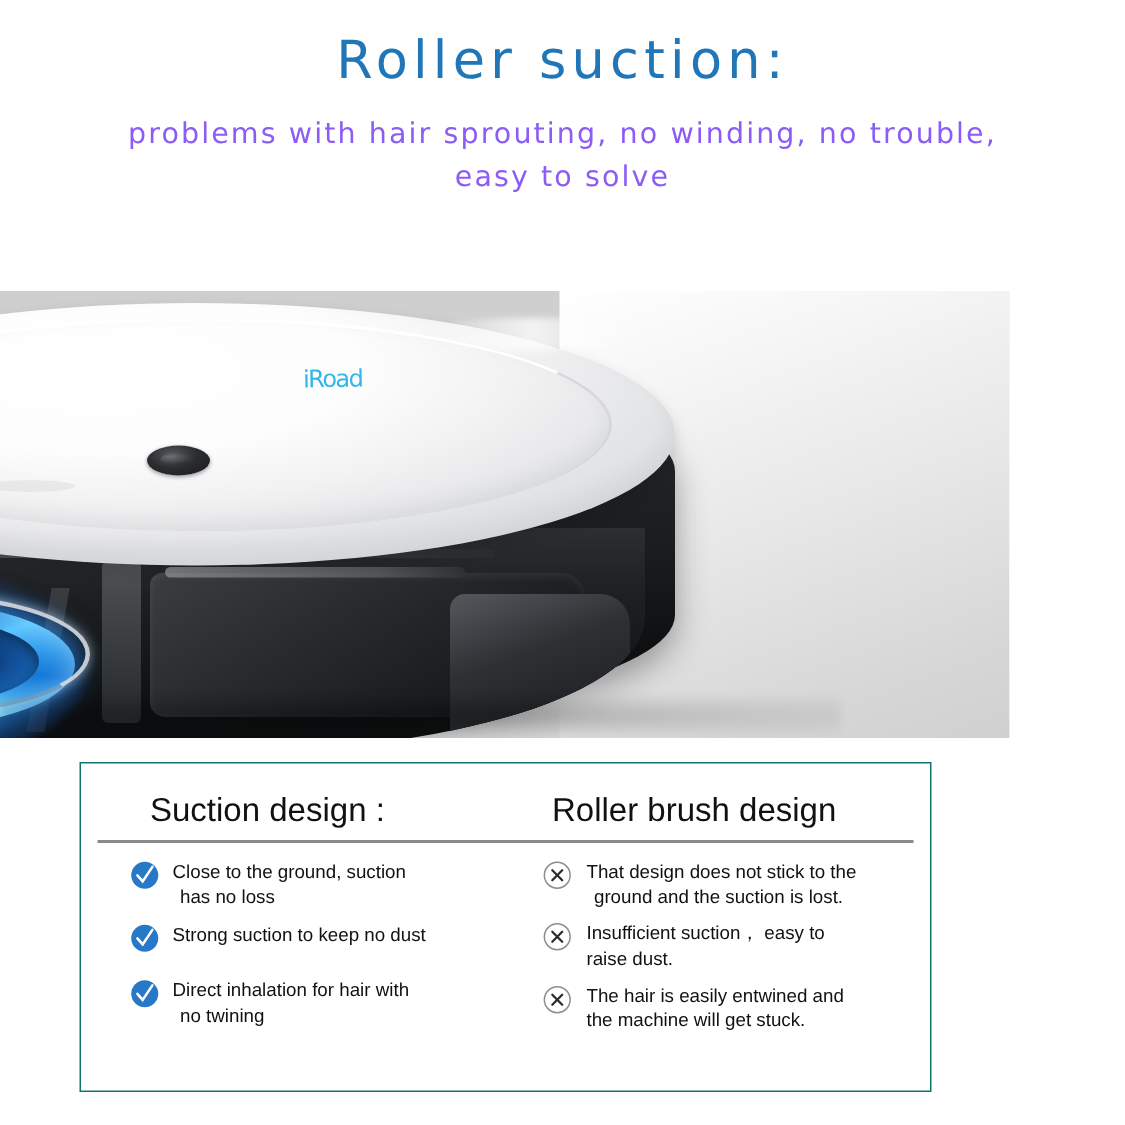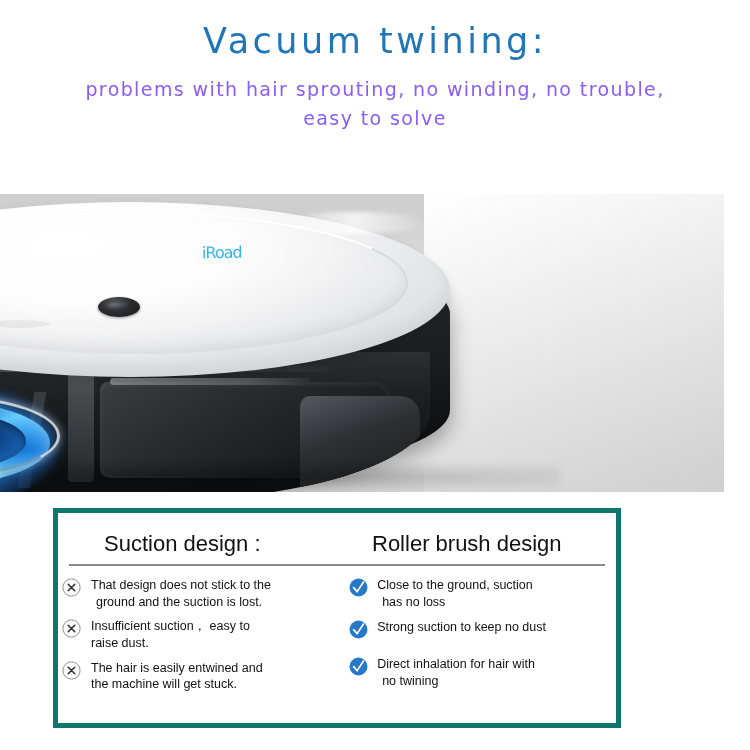--- a/index.html
+++ b/index.html
@@ -39,21 +39,21 @@
     margin-left: auto;
     margin-right: auto;
     font-family: "DejaVu Sans", sans-serif;
   }
 
   
   .photo-band {
     position: absolute;
     left: 0;
     top: 194px;
-    width: 724px;
+    width: 673px;
     height: 298px;
     overflow: hidden;
     background: #ffffff;
   }
   .photo-stage {
     position: absolute;
     inset: 0;
     background:
       radial-gradient(ellipse 70% 55% at 88% 58%, #ffffff 0%, #f3f3f4 42%, #dedede 72%, #cfcfcf 100%);
   }
@@ -247,21 +247,21 @@
     filter: blur(3px);
   }
 
   
   .compare-box {
     position: absolute;
     left: 53px;
     top: 508px;
     width: 568px;
     height: 220px;
-    border: 5px solid #0f766e;
+    border: 1px solid #0f766e;
     background: #ffffff;
     box-sizing: border-box;
   }
   .compare-head {
     display: flex;
     height: 47px;
     align-items: flex-end;
   }
   .head-cell {
     font-size: 22px;
@@ -309,21 +309,21 @@
     margin-top: 1px;
   }
   .ic svg { display: block; }
 
   .col.right .row { margin-bottom: 8px; }
   .col.right .row .txt { padding-left: 10px; }
 </style>
 </head>
 <body>
 
-<h1 class="hero-title">Vacuum twining:</h1>
+<h1 class="hero-title">Roller suction:</h1>
 <p class="hero-sub">problems with hair sprouting, no winding, no trouble, easy to solve</p>
 
 <div class="photo-band">
   <div class="photo-stage">
     <div class="bg-right"></div>
 
     <div class="robot">
       <div class="robot-side"></div>
 
       <div class="chassis">
@@ -360,20 +360,61 @@
 <div class="compare-box">
 
   <div class="compare-head">
     <div class="head-cell left">Suction design :</div>
     <div class="head-cell right">Roller brush design</div>
   </div>
   <div class="head-rule"></div>
 
   <div class="compare-body">
 
+    <div class="col left">
+
+      <div class="row">
+        <span class="ic">
+          <svg width="19" height="19" viewBox="0 0 19 19">
+            <circle cx="9.5" cy="9.5" r="9" fill="#2878c8"></circle>
+            <path d="M4.6 9.6 L8.1 13.6 L14.6 3.9" stroke="#ffffff" stroke-width="1.7" fill="none" stroke-linecap="round"></path>
+          </svg>
+        </span>
+        <span class="txt">
+          <span>Close to the ground, suction</span>
+          <span class="ind">has no loss</span>
+        </span>
+      </div>
+
+      <div class="row" style="margin-bottom:17px;">
+        <span class="ic">
+          <svg width="19" height="19" viewBox="0 0 19 19">
+            <circle cx="9.5" cy="9.5" r="9" fill="#2878c8"></circle>
+            <path d="M4.6 9.6 L8.1 13.6 L14.6 3.9" stroke="#ffffff" stroke-width="1.7" fill="none" stroke-linecap="round"></path>
+          </svg>
+        </span>
+        <span class="txt">
+          <span>Strong suction to keep no dust</span>
+        </span>
+      </div>
+
+      <div class="row">
+        <span class="ic">
+          <svg width="19" height="19" viewBox="0 0 19 19">
+            <circle cx="9.5" cy="9.5" r="9" fill="#2878c8"></circle>
+            <path d="M4.6 9.6 L8.1 13.6 L14.6 3.9" stroke="#ffffff" stroke-width="1.7" fill="none" stroke-linecap="round"></path>
+          </svg>
+        </span>
+        <span class="txt">
+          <span>Direct inhalation for hair with</span>
+          <span class="ind">no twining</span>
+        </span>
+      </div>
+    </div>
+
     <div class="col right">
 
       <div class="row">
         <span class="ic">
           <svg width="19" height="19" viewBox="0 0 19 19">
             <circle cx="9.5" cy="9.5" r="8.6" fill="#ffffff" stroke="#8d8d8d" stroke-width="1"></circle>
             <path d="M6.2 6.2 L12.8 12.8 M12.8 6.2 L6.2 12.8" stroke="#2b2b2b" stroke-width="1.5" stroke-linecap="round"></path>
           </svg>
         </span>
         <span class="txt">
@@ -402,55 +443,14 @@
             <path d="M6.2 6.2 L12.8 12.8 M12.8 6.2 L6.2 12.8" stroke="#2b2b2b" stroke-width="1.5" stroke-linecap="round"></path>
           </svg>
         </span>
         <span class="txt">
           <span>The hair is easily entwined and</span>
           <span style="display:block;">the machine will get stuck.</span>
         </span>
       </div>
     </div>
 
-    <div class="col left">
-
-      <div class="row">
-        <span class="ic">
-          <svg width="19" height="19" viewBox="0 0 19 19">
-            <circle cx="9.5" cy="9.5" r="9" fill="#2878c8"></circle>
-            <path d="M4.6 9.6 L8.1 13.6 L14.6 3.9" stroke="#ffffff" stroke-width="1.7" fill="none" stroke-linecap="round"></path>
-          </svg>
-        </span>
-        <span class="txt">
-          <span>Close to the ground, suction</span>
-          <span class="ind">has no loss</span>
-        </span>
-      </div>
-
-      <div class="row" style="margin-bottom:17px;">
-        <span class="ic">
-          <svg width="19" height="19" viewBox="0 0 19 19">
-            <circle cx="9.5" cy="9.5" r="9" fill="#2878c8"></circle>
-            <path d="M4.6 9.6 L8.1 13.6 L14.6 3.9" stroke="#ffffff" stroke-width="1.7" fill="none" stroke-linecap="round"></path>
-          </svg>
-        </span>
-        <span class="txt">
-          <span>Strong suction to keep no dust</span>
-        </span>
-      </div>
-
-      <div class="row">
-        <span class="ic">
-          <svg width="19" height="19" viewBox="0 0 19 19">
-            <circle cx="9.5" cy="9.5" r="9" fill="#2878c8"></circle>
-            <path d="M4.6 9.6 L8.1 13.6 L14.6 3.9" stroke="#ffffff" stroke-width="1.7" fill="none" stroke-linecap="round"></path>
-          </svg>
-        </span>
-        <span class="txt">
-          <span>Direct inhalation for hair with</span>
-          <span class="ind">no twining</span>
-        </span>
-      </div>
-    </div>
-
   </div>
 </div>
 
 </body></html>

